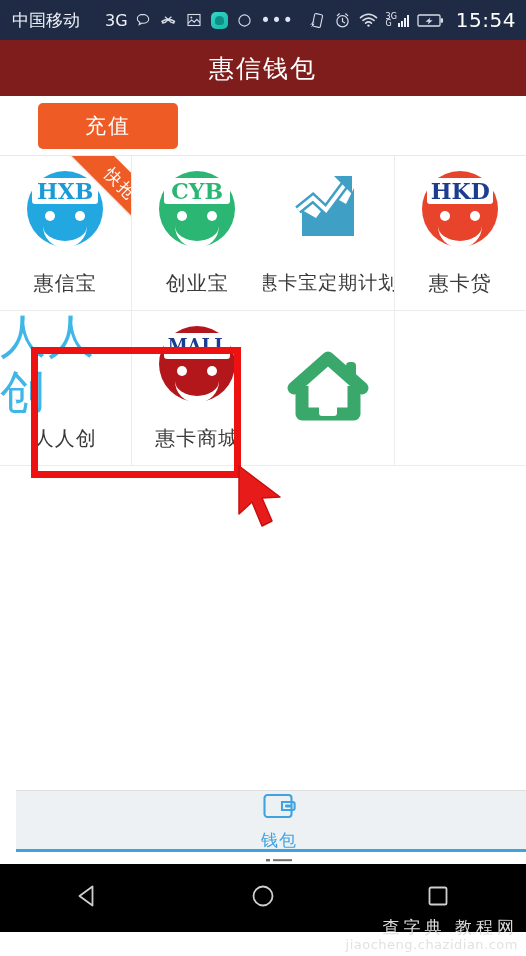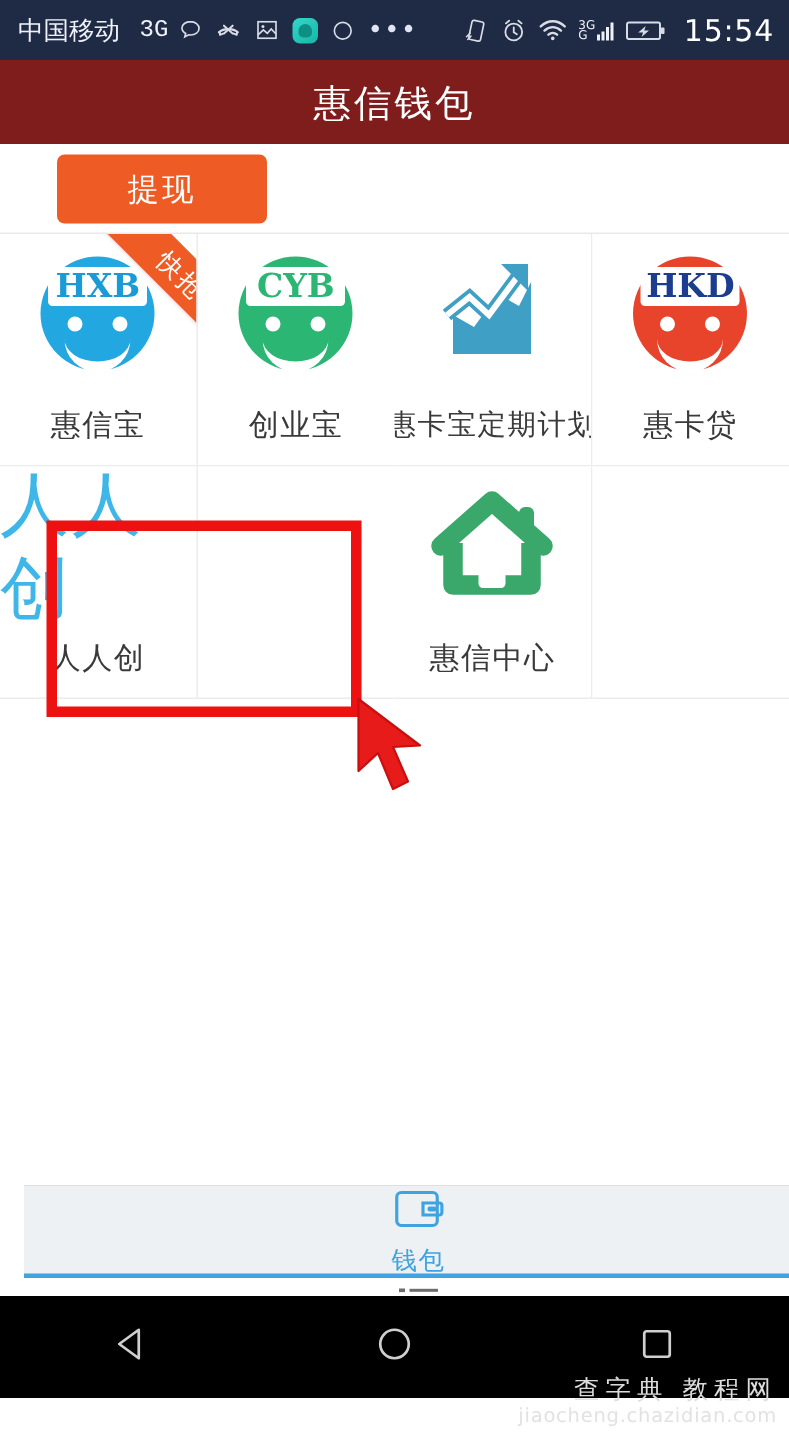--- a/index.html
+++ b/index.html
@@ -15,21 +15,21 @@
   
   .statusbar{
     height:40px;width:526px;
     background:#1f2a44;
     display:flex;align-items:center;
     box-sizing:border-box;
     padding:0 10px 0 12px;
     color:#e8ecf5;
     position:relative;
   }
-  .sb-left{display:flex;align-items:center;gap:12px;flex:0 0 auto;font-family:Liberation Mono, monospace;}
+  .sb-left{display:flex;align-items:center;gap:24px;flex:0 0 auto;}
   .sb-carrier{font-size:17px;letter-spacing:0px;color:#eef1f8;}
   .sb-net{font-size:16px;color:#eef1f8;margin-left:1px;}
   .sb-mid{flex:1 1 auto;display:flex;align-items:center;gap:9px;margin-left:7px;}
   .sb-right{display:flex;align-items:center;gap:8px;flex:0 0 auto;}
   .sb-time{font-size:20px;color:#ffffff;margin-left:4px;letter-spacing:.5px;}
   .ic{display:inline-block;opacity:.92;}
   .ic svg{display:block;}
   .appdot{
     width:17px;height:17px;border-radius:5px;
     background:linear-gradient(145deg,#34d7c8,#17b6a8);
@@ -277,21 +277,21 @@
       </span>
       <span class="sb-time">15:54</span>
     </div>
   </div>
 
   <div class="titlebar">
     <span class="t">惠信钱包</span>
   </div>
 
   <div class="actionbar">
-    <button class="abtn">提现</button>
+    <button class="abtn">充值</button>
   </div>
 
   <div class="grid" id="grid">
       <div class="cell">
         <div class="logo-wrap">
           <div class="smiley">
             <div class="head" style="background:#22a7e0"></div>
             <div class="band">
               <span style="color:#1a9ad6;font-size:22px">HXB</span>
             </div>
@@ -344,31 +344,42 @@
         </div>
         <div class="lbl">惠卡贷</div>
       </div>
       <div class="cell">
         <div class="logo-wrap">
           <div class="textlogo" style="color:#3fb6e8">人人创</div>
         </div>
         <div class="lbl">人人创</div>
       </div>
       <div class="cell">
+        <div class="logo-wrap">
+          <div class="smiley">
+            <div class="head" style="background:#b3171c"></div>
+            <div class="band">
+              <span style="color:#1c3d8f;font-size:18px">MALL</span>
+            </div>
+            <div class="eye l"></div>
+            <div class="eye r"></div>
+            <div class="mouth"></div>
+          </div>
+        </div>
+        <div class="lbl">惠卡商城</div>
       </div>
       <div class="cell">
         <div class="logo-wrap">
           <span><svg width="84" height="76" viewBox="0 0 84 76">
               <path d="M8 40 L42 10 L76 40" fill="none" stroke="#3aa86a" stroke-width="13" stroke-linecap="round" stroke-linejoin="round"></path>
               <path d="M16 38 L16 66 L68 66 L68 38" fill="none" stroke="#3aa86a" stroke-width="13" stroke-linejoin="round"></path>
               <rect x="33" y="46" width="18" height="22" rx="3" fill="#ffffff"></rect>
               <rect x="60" y="14" width="10" height="16" rx="4" fill="#3aa86a"></rect>
             </svg></span>
         </div>
-        <div class="lbl">惠信中心</div>
       </div>
       <div class="cell empty"></div>
     </div>
 
   <div class="hlbox" id="hlbox" style="left: 31px; top: 347px; width: 210px; height: 131px; border-color: rgb(238, 17, 17);"></div>
 
   <div class="cursor" id="cursor" style="left: 236px; top: 464px;">
     <svg width="56" height="66" viewBox="0 0 56 66">
       <path d="M3 2 L3 50 L16 38 L26 62 L36 57 L26 34 L44 33 Z" fill="#e81b1b" stroke="#c81010" stroke-width="1.5" stroke-linejoin="round"></path>
     </svg>

